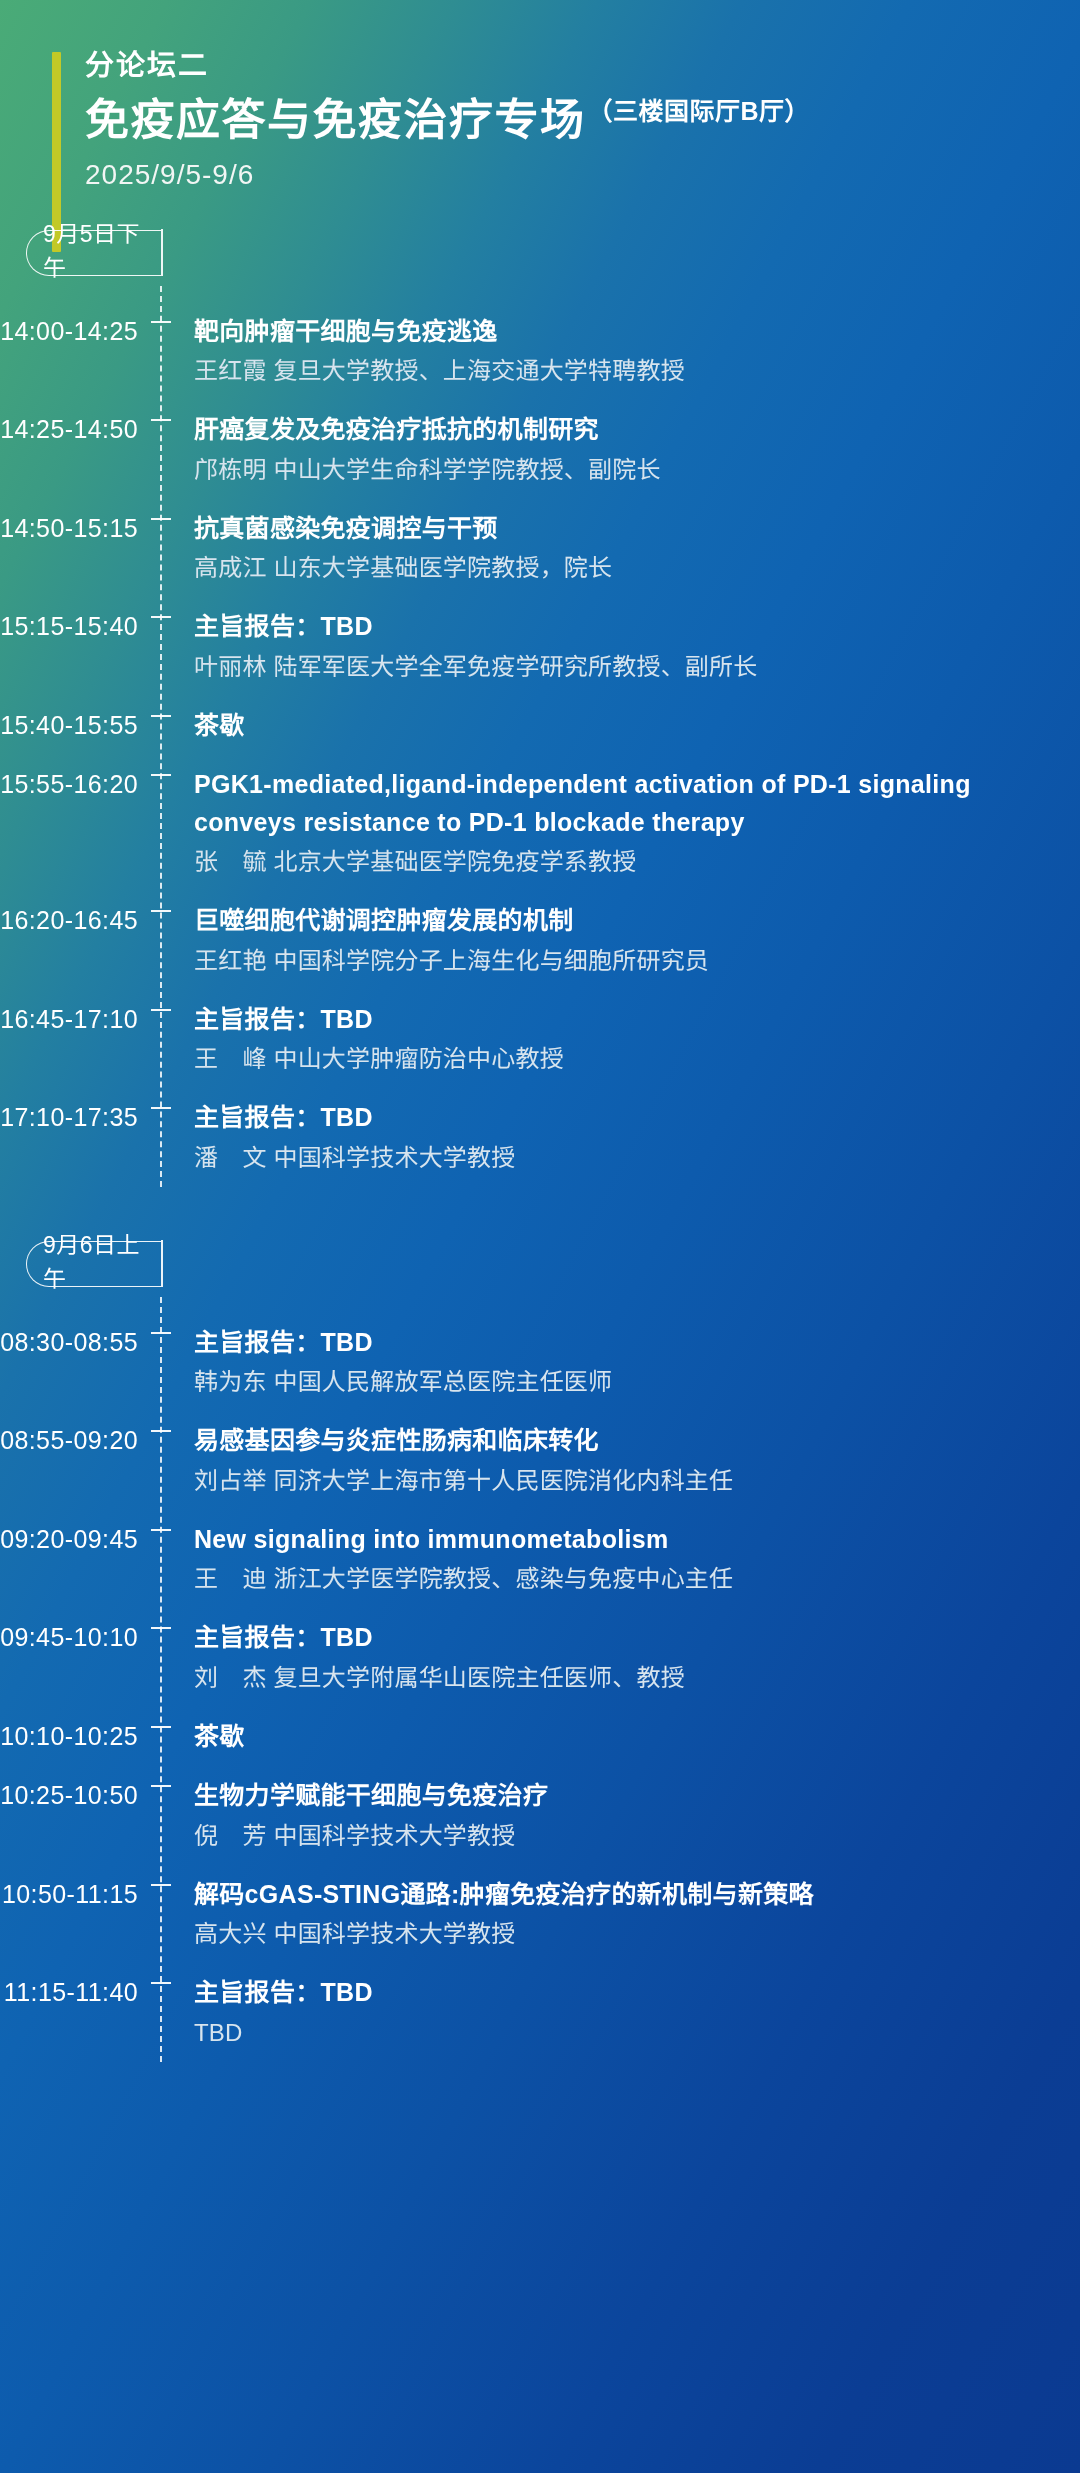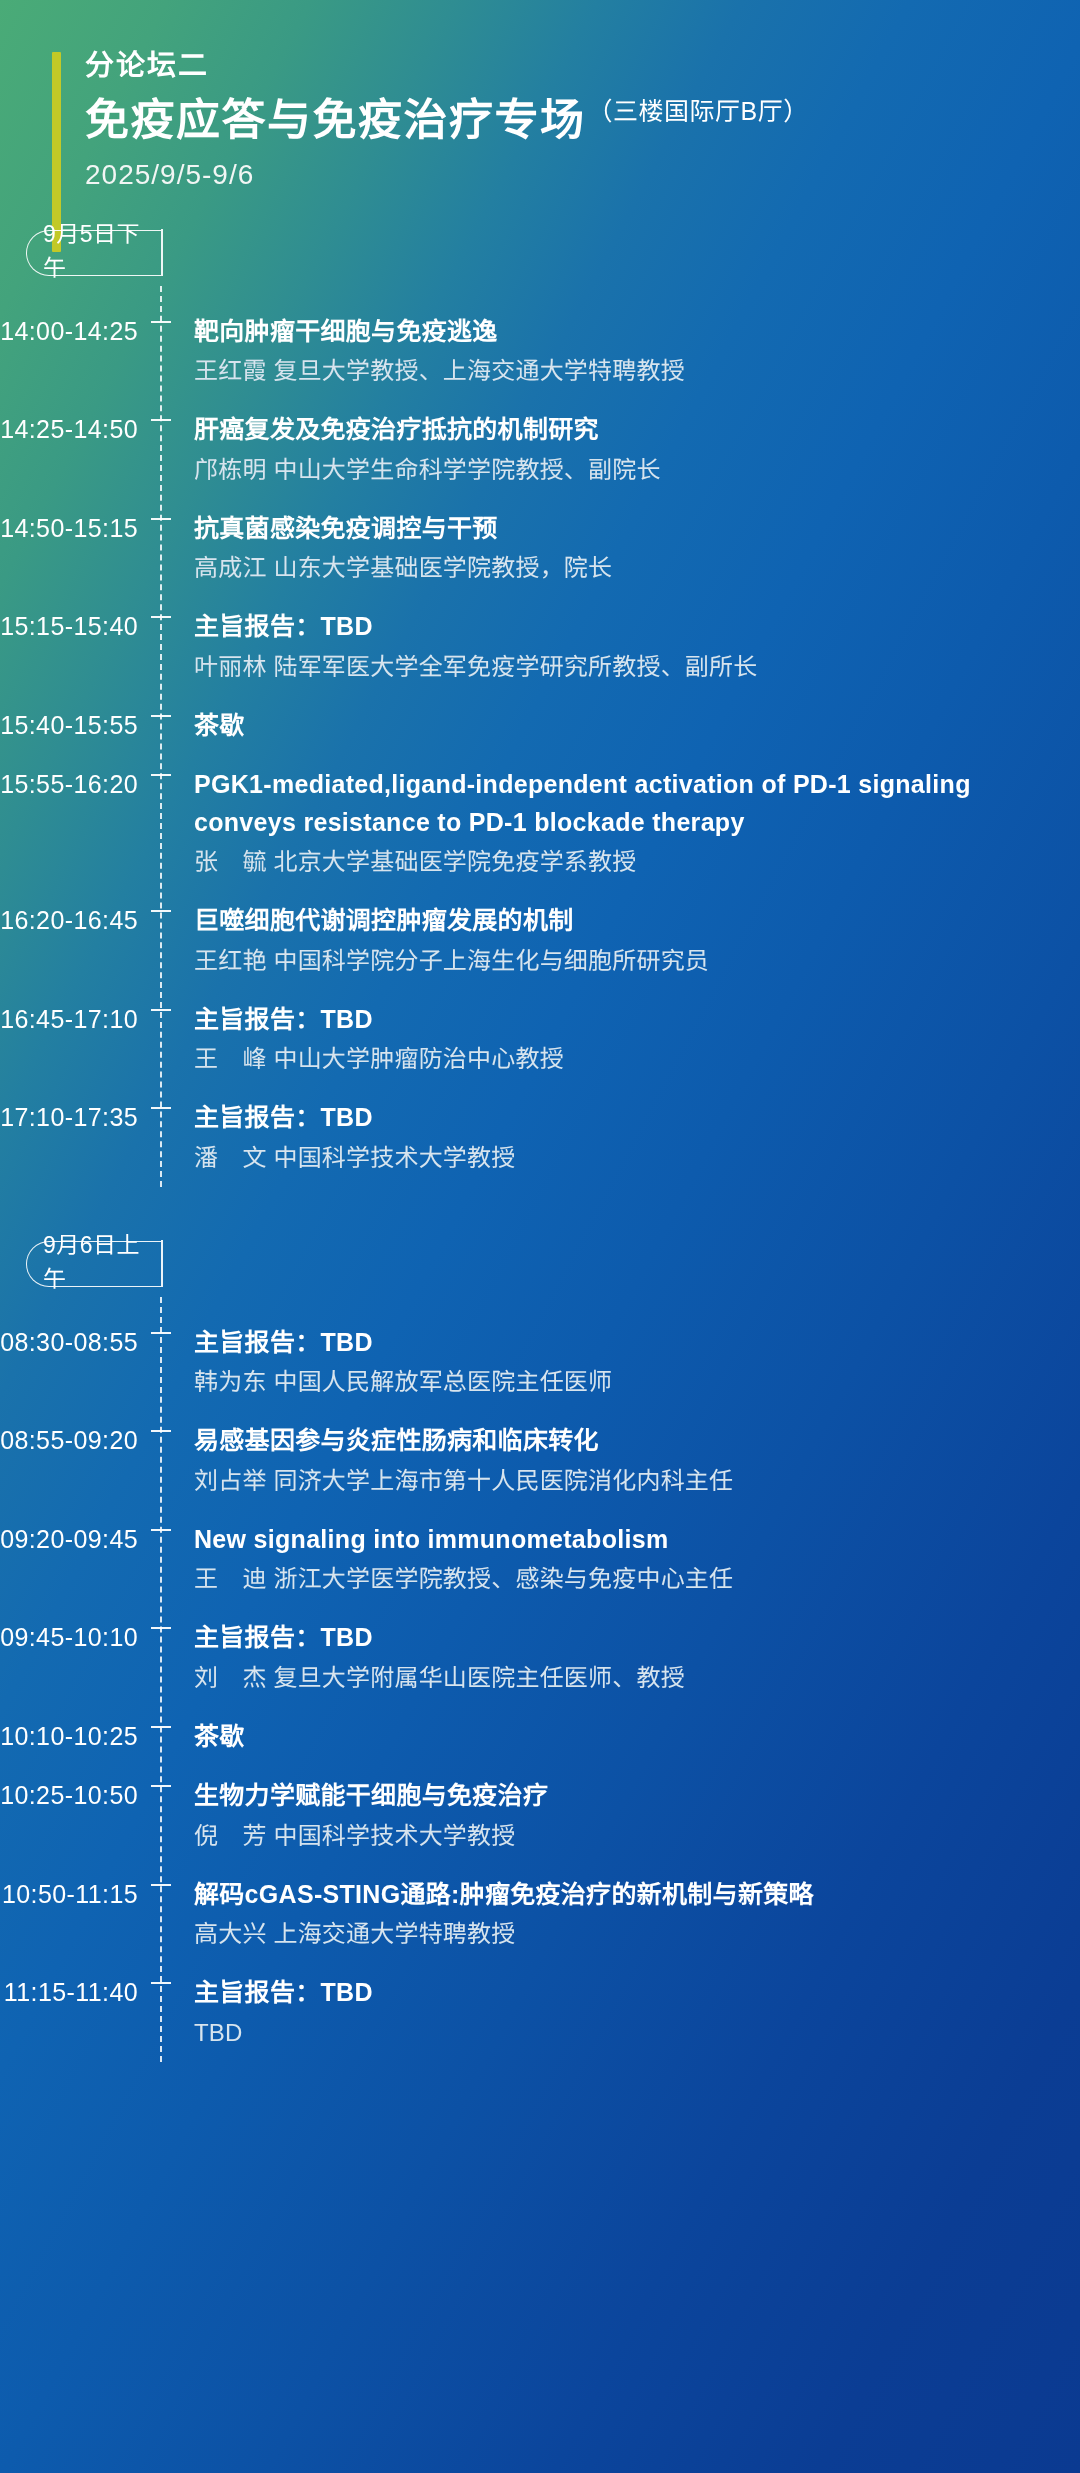--- a/index.html
+++ b/index.html
@@ -62,21 +62,21 @@
 
   .main-title {
     font-size:44px;
     font-weight:700;
     letter-spacing:1.5px;
     line-height:1.3;
   }
 
   .venue {
     font-size:25px;
-    font-weight:400;
+    font-weight:700;
     letter-spacing:0.5px;
     margin-left:2px;
   }
 
   .date-range {
     font-size:28px;
     font-weight:400;
     letter-spacing:1px;
     line-height:1.3;
     color:#f2f6f4;
@@ -325,21 +325,21 @@
           <div class="row-body">
             <div class="row-title">生物力学赋能干细胞与免疫治疗</div>
             <div class="row-speaker">倪　芳  中国科学技术大学教授</div>
           </div>
         </div>
         <div class="row">
           <div class="row-time">10:50-11:15</div>
           <span class="row-tick"></span>
           <div class="row-body">
             <div class="row-title">解码cGAS-STING通路:肿瘤免疫治疗的新机制与新策略</div>
-            <div class="row-speaker">高大兴  上海交通大学特聘教授</div>
+            <div class="row-speaker">高大兴  中国科学技术大学教授</div>
           </div>
         </div>
         <div class="row">
           <div class="row-time">11:15-11:40</div>
           <span class="row-tick"></span>
           <div class="row-body">
             <div class="row-title">主旨报告：TBD</div>
             <div class="row-speaker">TBD</div>
           </div>
         </div>

